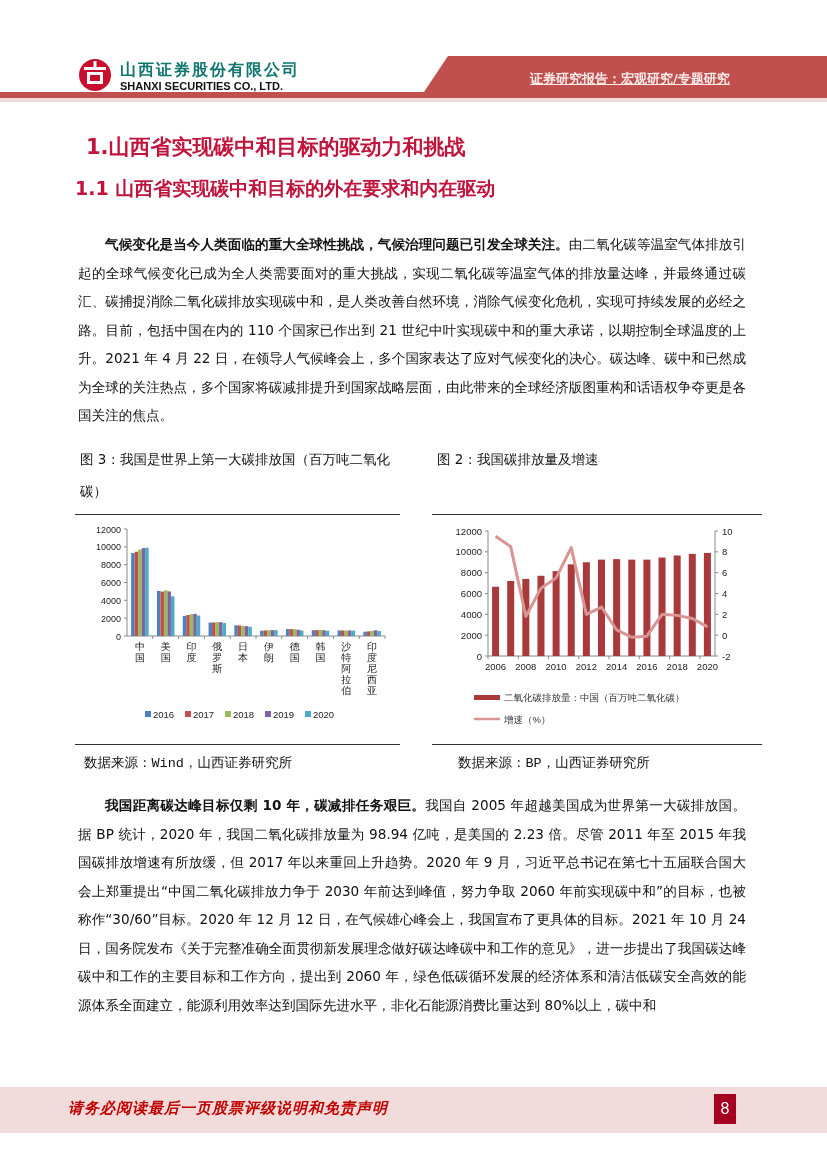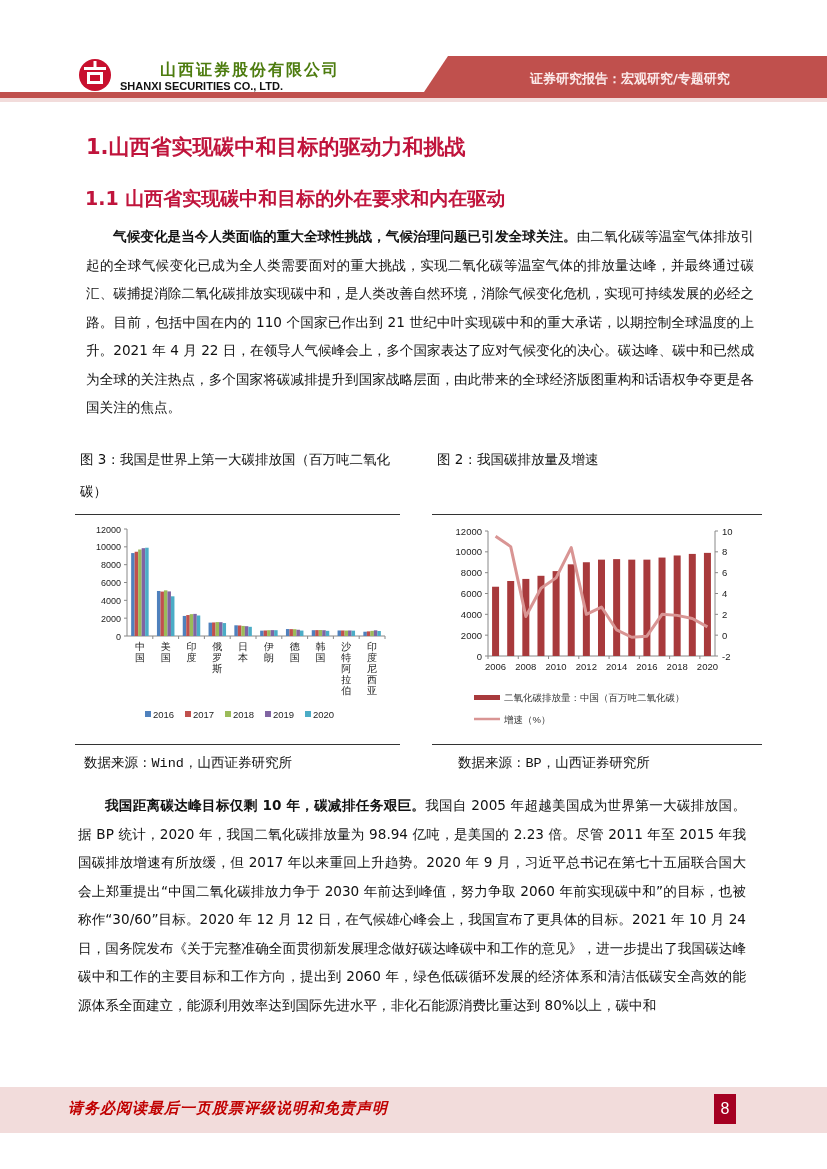--- a/index.html
+++ b/index.html
@@ -3,25 +3,25 @@
 <meta charset="utf-8">
 <style>
   html,body{margin:0;padding:0;}
   body{width:827px;height:1169px;background:#ffffff;position:relative;overflow:hidden;font-family:"DejaVu Serif","Liberation Serif",serif;color:#111;}
   .abs{position:absolute;}
   
   .hdr-band{position:absolute;left:0;top:56px;width:827px;height:42px;}
   .hdr-line{position:absolute;left:0;top:92px;width:827px;height:6px;background:#c0504d;}
   .hdr-pink{position:absolute;left:0;top:98px;width:827px;height:4px;background:#f2dcdb;}
   .logo{position:absolute;left:78px;top:58px;width:34px;height:34px;}
-  .co-cn{position:absolute;left:120px;top:60px;font-family:"DejaVu Sans","Liberation Sans",sans-serif;font-size:16px;font-weight:bold;letter-spacing:2px;color:#4d7c0f;margin-left:40px;}
+  .co-cn{position:absolute;left:120px;top:60px;font-family:"DejaVu Sans","Liberation Sans",sans-serif;font-size:16px;font-weight:bold;letter-spacing:2px;color:#0f766e;}
   .co-en{position:absolute;left:120px;top:80px;font-family:"Liberation Sans","DejaVu Sans",sans-serif;font-size:11px;font-weight:bold;color:#111;}
-  .hdr-title{position:absolute;left:530px;top:70px;font-family:"DejaVu Sans","Liberation Sans",sans-serif;font-size:13px;font-weight:bold;color:#fbeaea;}
+  .hdr-title{position:absolute;left:530px;top:70px;font-family:"DejaVu Sans","Liberation Sans",sans-serif;font-size:13px;font-weight:bold;color:#fbeaea;text-decoration:underline;}
   h1{position:absolute;left:73px;top:120px;margin:13px;font-size:21px;font-weight:bold;color:#c0143c;font-family:"DejaVu Sans","Liberation Sans",sans-serif;}
-  h2{position:absolute;left:73px;top:174px;margin:12px;font-size:19px;font-weight:bold;color:#c0143c;font-family:"DejaVu Sans","Liberation Sans",sans-serif;}
+  h2{position:absolute;left:73px;top:174px;margin:2px;font-size:19px;font-weight:bold;color:#c0143c;font-family:"DejaVu Sans","Liberation Sans",sans-serif;}
   .para{position:absolute;left:78px;width:668px;font-size:13.6px;line-height:28.5px;text-align:justify;font-family:"DejaVu Sans","Liberation Sans",sans-serif;}
   .para b{font-weight:bold;}
   .indent{text-indent:27px;}
   .figcap{position:absolute;font-size:13.5px;line-height:32px;font-family:"DejaVu Sans","Liberation Sans",sans-serif;}
   .rule{position:absolute;height:1px;background:#333;}
   .src{position:absolute;font-size:13.5px;font-family:Liberation Mono, monospace;}
   svg text{font-family:"Liberation Sans","DejaVu Sans",sans-serif;}
   .footer{position:absolute;left:0;top:1087px;width:827px;height:46px;background:#f2dcdb;}
   .footer-text{position:absolute;left:68px;top:1099px;font-size:15px;font-weight:bold;color:#c00000;font-family:"DejaVu Serif","Liberation Serif",serif;font-style:italic;letter-spacing:1px;}
   .page-num{position:absolute;left:714px;top:1094px;width:22px;height:30px;background:#a50021;color:#fff;font-size:16px;text-align:center;line-height:30px;font-family:"Liberation Sans","DejaVu Sans",sans-serif;}
@@ -46,21 +46,21 @@
     <rect x="15.5" y="3" width="3" height="6" fill="#fff"></rect>
   </svg>
 </div>
 <div class="co-cn">山西证券股份有限公司</div>
 <div class="co-en">SHANXI SECURITIES CO., LTD.</div>
 <div class="hdr-title">证券研究报告：宏观研究/专题研究</div>
 
 <h1>1.山西省实现碳中和目标的驱动力和挑战</h1>
 <h2>1.1 山西省实现碳中和目标的外在要求和内在驱动</h2>
 
-<div class="para indent" style="top:222px;margin-left:8px;"><b>气候变化是当今人类面临的重大全球性挑战，气候治理问题已引发全球关注。</b><span>由二氧化碳等温室气体排放引起的全球气候变化已成为全人类需要面对的重大挑战，实现二氧化碳等温室气体的排放量达峰，并最终通过碳汇、碳捕捉消除二氧化碳排放实现碳中和，是人类改善自然环境，消除气候变化危机，实现可持续发展的必经之路。目前，包括中国在内的 110 个国家已作出到 21 世纪中叶实现碳中和的重大承诺，以期控制全球温度的上升。2021 年 4 月 22 日，在领导人气候峰会上，多个国家表达了应对气候变化的决心。碳达峰、碳中和已然成为全球的关注热点，多个国家将碳减排提升到国家战略层面，由此带来的全球经济版图重构和话语权争夺更是各国关注的焦点。</span></div>
+<div class="para indent" style="top:230px;"><b>气候变化是当今人类面临的重大全球性挑战，气候治理问题已引发全球关注。</b><span>由二氧化碳等温室气体排放引起的全球气候变化已成为全人类需要面对的重大挑战，实现二氧化碳等温室气体的排放量达峰，并最终通过碳汇、碳捕捉消除二氧化碳排放实现碳中和，是人类改善自然环境，消除气候变化危机，实现可持续发展的必经之路。目前，包括中国在内的 110 个国家已作出到 21 世纪中叶实现碳中和的重大承诺，以期控制全球温度的上升。2021 年 4 月 22 日，在领导人气候峰会上，多个国家表达了应对气候变化的决心。碳达峰、碳中和已然成为全球的关注热点，多个国家将碳减排提升到国家战略层面，由此带来的全球经济版图重构和话语权争夺更是各国关注的焦点。</span></div>
 
 <div class="figcap" style="left:80px;top:443px;width:320px;">图 3：我国是世界上第一大碳排放国（百万吨二氧化碳）</div>
 <div class="figcap" style="left:437px;top:443px;width:320px;">图 2：我国碳排放量及增速</div>
 <div class="rule" style="left:75px;top:514px;width:325px;"></div>
 <div class="rule" style="left:432px;top:514px;width:330px;"></div>
 
 <svg class="abs" id="chart1" style="left:75px;top:518px;" width="325" height="222">
     <line x1="52" y1="11" x2="52" y2="118" stroke="#888" stroke-width="1"></line>
     <line x1="49" y1="118" x2="52" y2="118" stroke="#888"></line>
     <text x="46" y="121.5" font-size="9" text-anchor="end" fill="#222">0</text>

